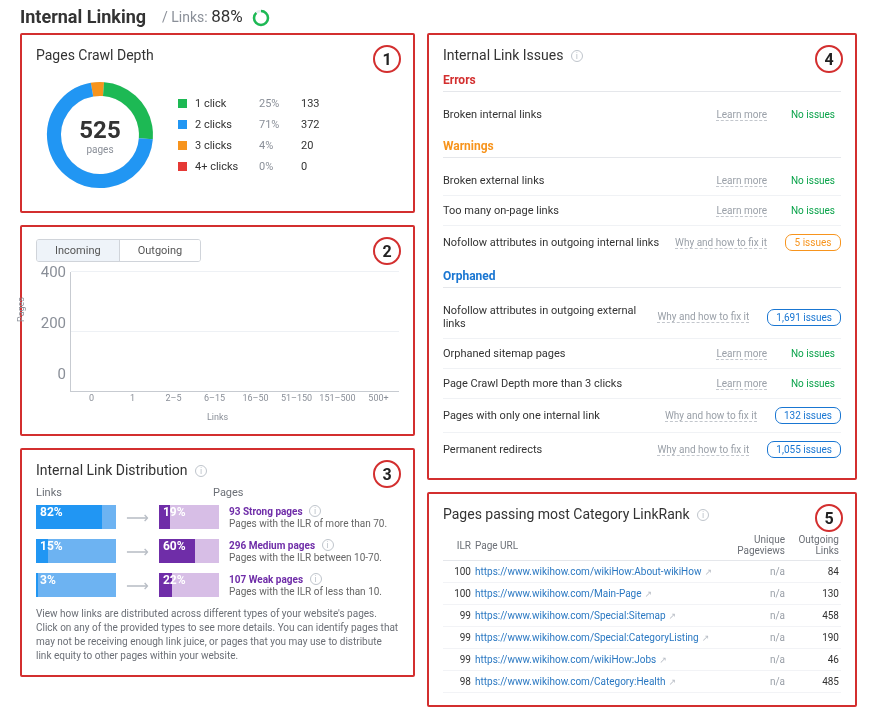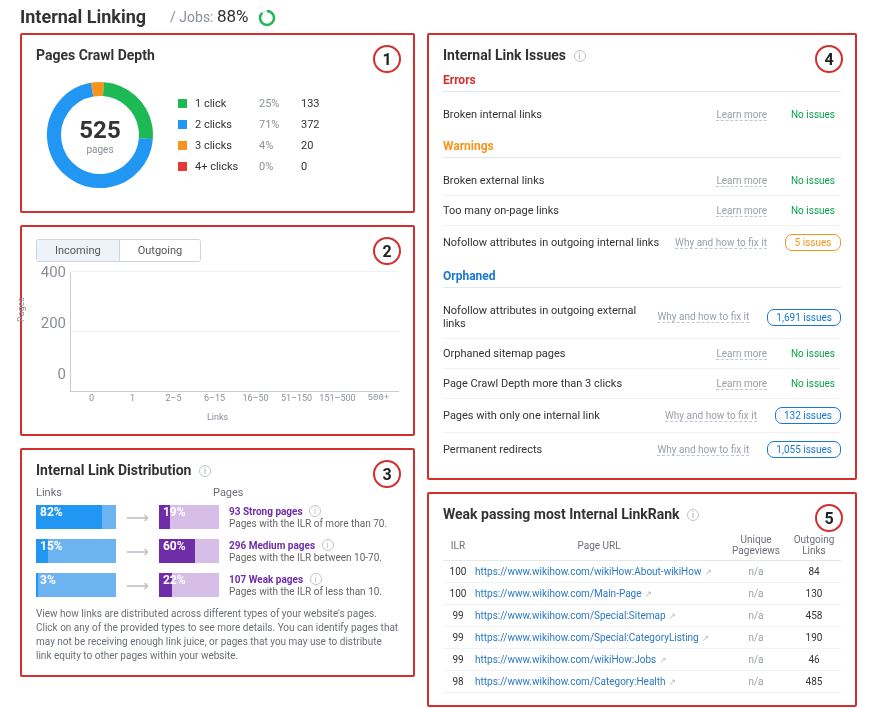--- a/index.html
+++ b/index.html
@@ -25,40 +25,40 @@
   *{box-sizing:border-box}
   html,body{margin:0;padding:0}
   body{
     width:869px;
     font-family:-apple-system,BlinkMacSystemFont,"Segoe UI",Roboto,Arial,sans-serif;
     color:var(--text);
     background:#fff;
     font-size:12px;
   }
   
-  .page-head{display:flex;align-items:center;gap:24px;padding:6px 12px 6px 20px}
+  .page-head{display:flex;align-items:center;gap:16px;padding:6px 12px 6px 20px}
   .page-title{font-size:18px;font-weight:700}
   .page-score{font-size:14px;color:var(--muted)}
   .page-score-pct{font-size:17px;color:#333;font-weight:400}
   .score-donut{display:inline-block;vertical-align:middle;margin-left:6px}
   .score-donut svg{display:block}
 
   .cols{display:flex;gap:12px;padding:0 12px 12px 20px}
   .col{flex:1;display:flex;flex-direction:column;gap:12px}
   .colL{flex:0 0 395px}
   .colR{flex:1}
 
   .card{
     position:relative;
     border:2px solid var(--red2);
     border-radius:2px;
     padding:12px 14px;
     background:#fff;
   }
-  .card .card-title{font-size:14px;font-weight:700;margin:0 12px 8px 0}
+  .card .card-title{font-size:14px;font-weight:400;margin:0 12px 8px 0}
   .info-icon{
     display:inline-flex;align-items:center;justify-content:center;
     width:12px;height:12px;border:1px solid #bfc5cc;color:#bfc5cc;
     border-radius:50%;font-size:9px;margin-left:4px;position:relative;top:-1px
   }
   .num-badge{
     position:absolute;top:10px;right:12px;width:28px;height:28px;
     border:2.5px solid var(--red2);border-radius:50%;
     display:flex;align-items:center;justify-content:center;
     font-weight:700;font-size:16px;color:#222
@@ -121,33 +121,33 @@
   .issue-name{flex:1;color:#333}
   .issue-link{color:#9aa0a8;text-decoration:none;border-bottom:1px dashed #c3c7cd;margin-right:18px;cursor:pointer;font-size:10px}
   .issue-pill{min-width:56px;text-align:center;font-size:10px}
   .issue-pill.none{color:var(--green2)}
   .issue-pill.count{border:1px solid;padding:2px 8px;border-radius:7px}
   .issue-pill.count.warn{color:var(--orange);border-color:var(--orange)}
   .issue-pill.count.note{color:var(--blue2);border-color:var(--blue2)}
 
   
   .tbl{width:100%;border-collapse:collapse;font-size:10px;margin-top:6px}
-  .tbl th{color:#6b6f76;font-weight:400;text-align:center;padding:4px 2px;border-bottom:1px solid var(--border)}
-  .tbl th.r,.tbl td.r{text-align:center}
+  .tbl th{color:#6b6f76;font-weight:400;text-align:left;padding:4px 2px;border-bottom:1px solid var(--border)}
+  .tbl th.r,.tbl td.r{text-align:right}
   .tbl td{padding:5px 2px;border-bottom:1px solid #f2f3f6}
   .tbl a{color:var(--link);text-decoration:none}
   .ext{color:#b9bec6;font-size:9px;margin-left:3px}
 </style>
 </head>
 <body>
 
 <div class="page-head">
   <span class="page-title">Internal Linking</span>
   <span class="page-score">
-    <span>/ Jobs:</span>
+    <span>/ Links:</span>
     <span class="page-score-pct">88%</span>
     <span class="score-donut">
       <svg width="18" height="18" viewBox="0 0 36 36">
         <circle cx="18" cy="18" r="14" fill="none" stroke="#e9ecef" stroke-width="5"></circle>
         <circle cx="18" cy="18" r="14" fill="none" stroke="#1db954" stroke-width="5" stroke-dasharray="77 88" transform="rotate(-90 18 18)"></circle>
       </svg>
     </span>
   </span>
 </div>
 
@@ -243,21 +243,21 @@
                 <div class="bar" style="height: 0%;"></div>
               </div>
               <div class="bar-label" style="left: 62.5%;">51–150</div>
               <div class="bar-col">
                 <div class="bar" style="height: 0%;"></div>
               </div>
               <div class="bar-label" style="left: 75%;">151–500</div>
               <div class="bar-col">
                 <div class="bar" style="height: 0%;"></div>
               </div>
-              <div class="bar-label" style="left: 87.5%; font-family: Liberation Mono, monospace;">500+</div>
+              <div class="bar-label" style="left: 87.5%;">500+</div>
             </div>
         </div>
       </div>
       <div class="x-title">Links</div>
     </div>
 
     <div class="card">
       <div class="num-badge">3</div>
       <div class="card-title">
         <span>Internal Link Distribution</span>
@@ -373,21 +373,21 @@
             <span class="issue-name">Permanent redirects</span>
       <a class="issue-link">Why and how to fix it</a>
       <span class="issue-pill count note">1,055 issues</span>
           </div>
         </div>
     </div>
 
     <div class="card">
       <div class="num-badge">5</div>
       <div class="card-title">
-        <span>Weak passing most Internal LinkRank</span>
+        <span>Pages passing most Category LinkRank</span>
         <span class="info-icon">i</span>
       </div>
       <table class="tbl">
         <thead>
           <tr>
             <th class="r" style="width:30px">ILR</th>
             <th>Page URL</th>
             <th class="r" style="width:62px">Unique Pageviews</th>
             <th class="r" style="width:54px">Outgoing Links</th>
           </tr>

